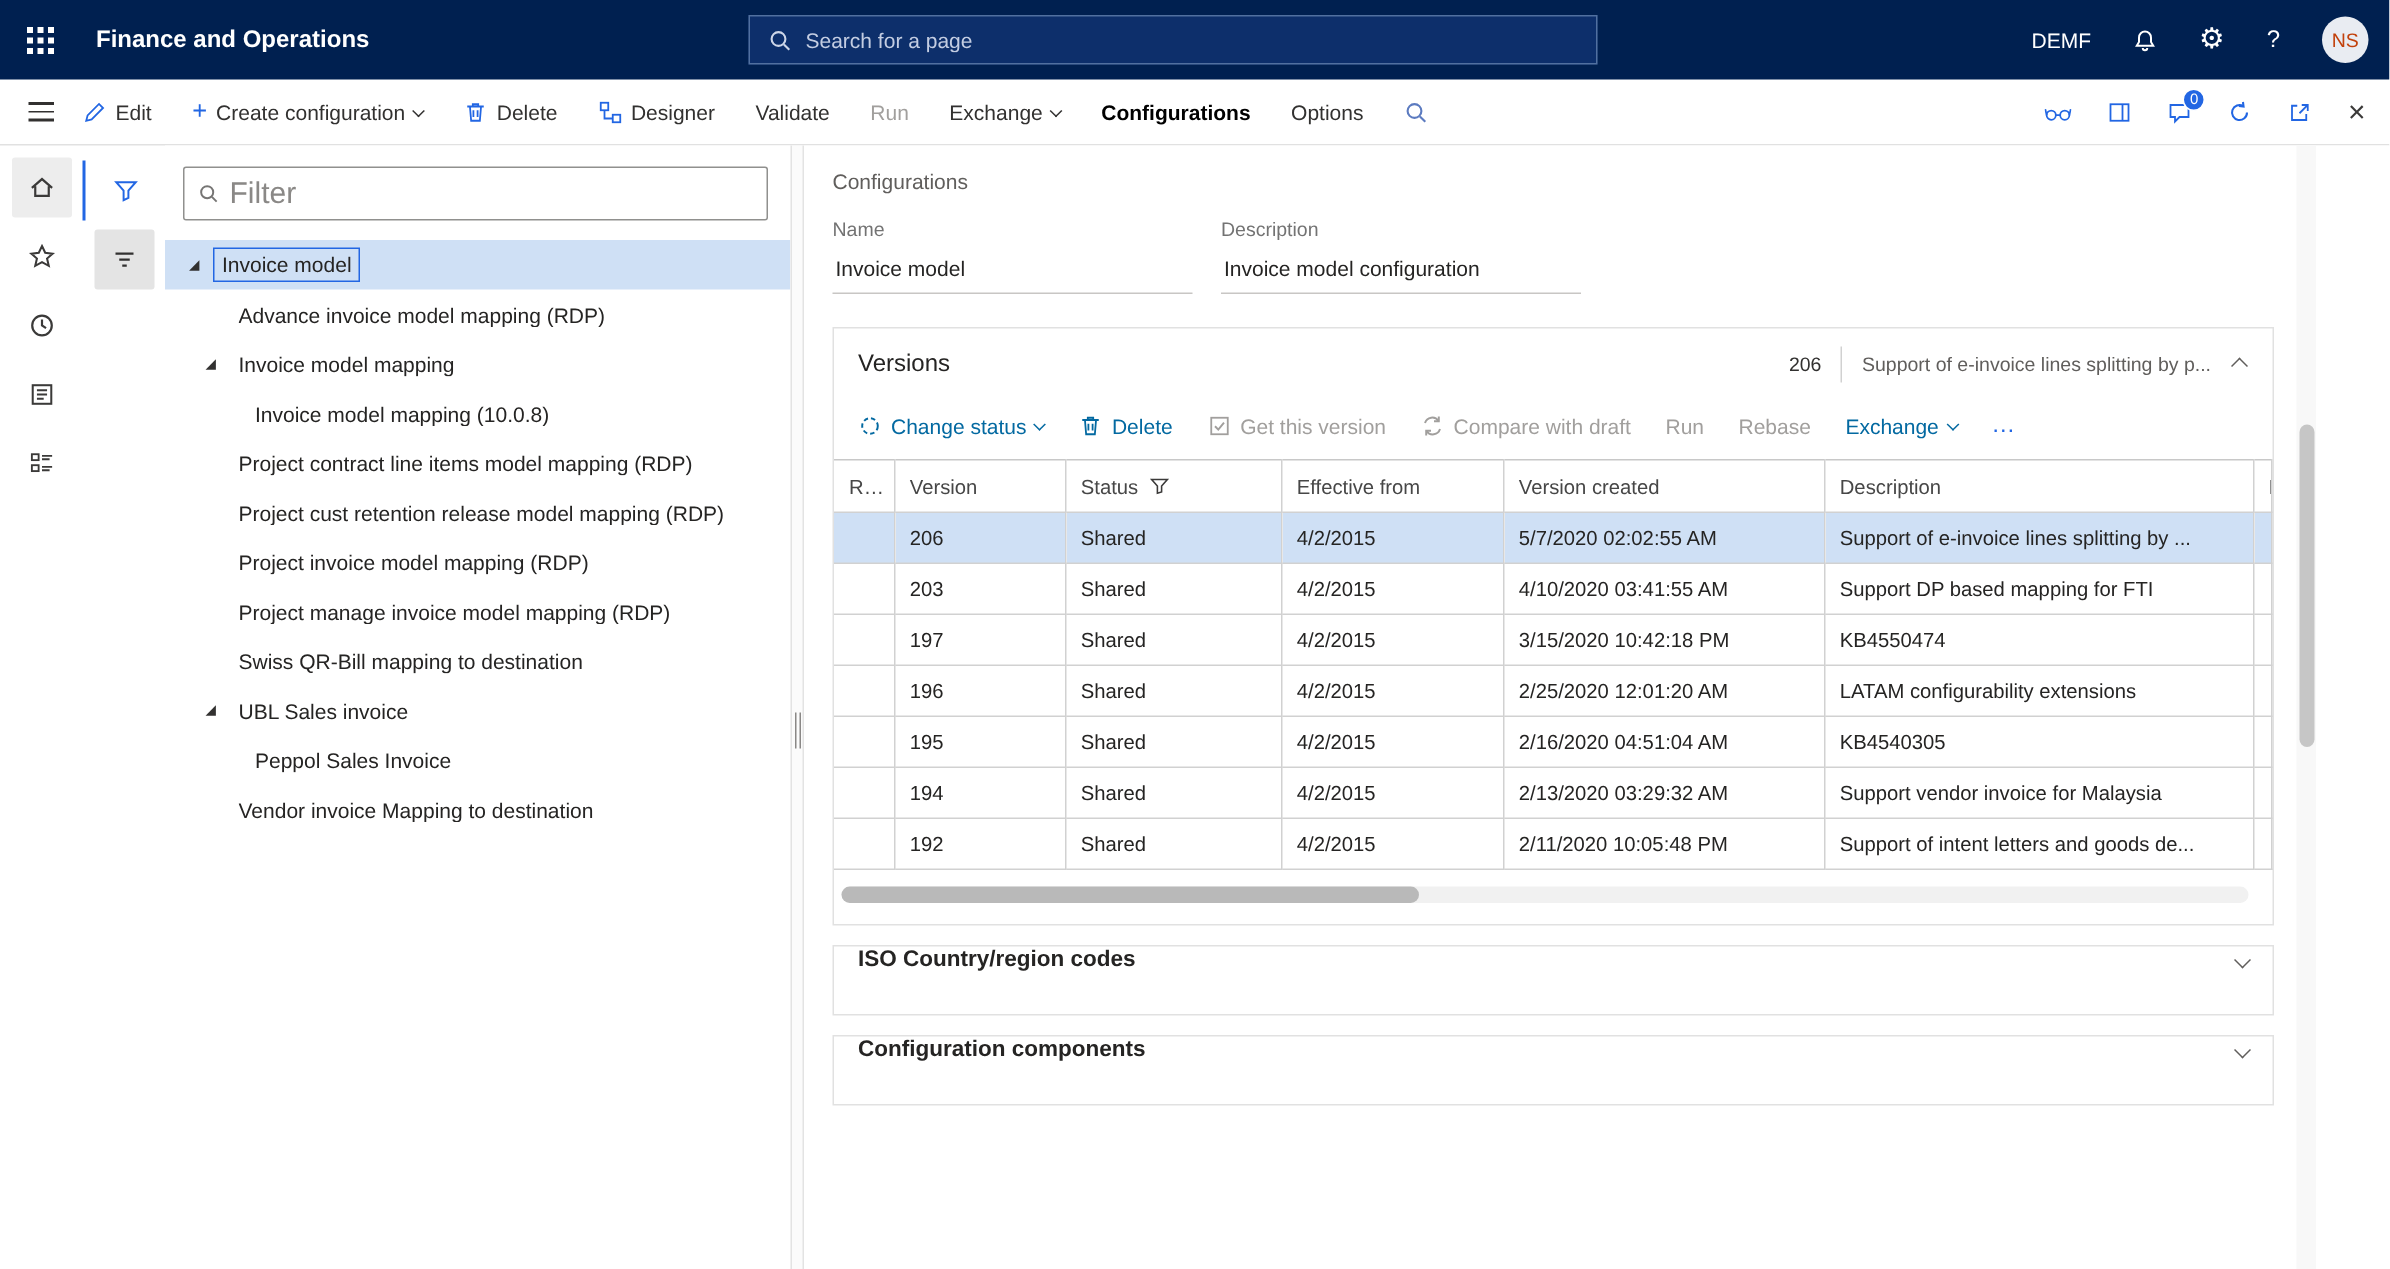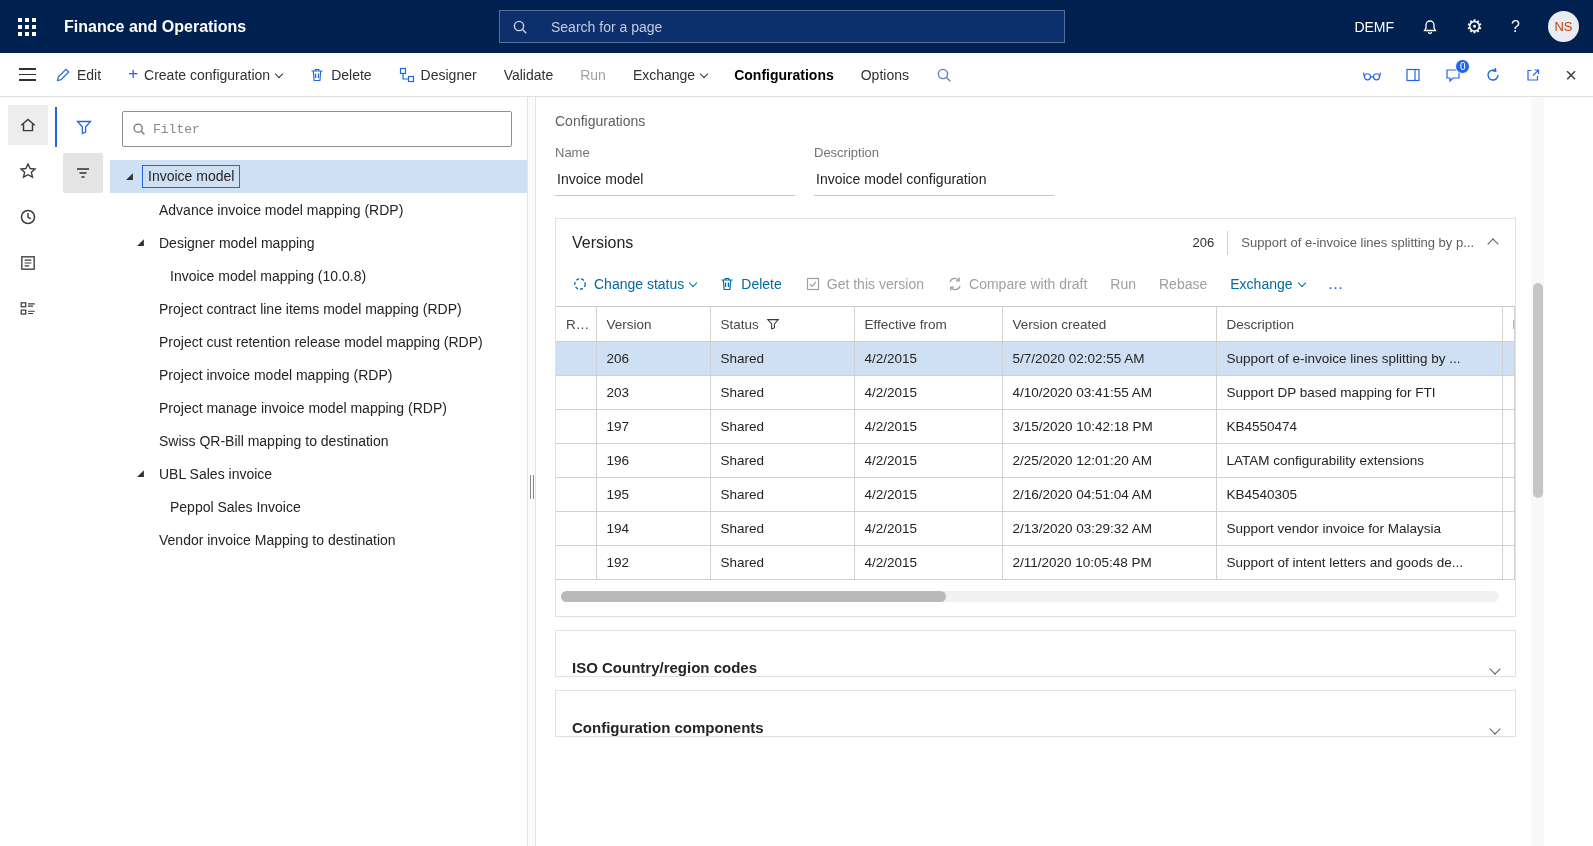--- a/index.html
+++ b/index.html
@@ -12,21 +12,21 @@
   .chev{display:inline-block;width:6px;height:6px;border-right:1.5px solid currentColor;border-bottom:1.5px solid currentColor;transform:rotate(45deg);margin-top:-2px}
   .chev.up{transform:rotate(225deg);margin-top:3px}
   .chev.lg{width:8px;height:8px;border-width:1.6px}
 
   
   .topbar{height:53px;background:#002050;display:flex;align-items:center;color:#fff;position:relative}
   .waffle{width:54px;height:53px;display:flex;align-items:center;justify-content:center;cursor:pointer}
   .waffle-grid{display:grid;grid-template-columns:repeat(3,4px);gap:3px}
   .waffle-grid span{width:4px;height:4px;background:#fff}
   .app-title{font-size:16px;font-weight:700;margin-left:10px;white-space:nowrap}
-  .top-search{position:absolute;left:499px;top:10px;width:566px;height:33px;background:#0d2f6b;border:1px solid #51709f;display:flex;align-items:center;padding:0 12px;gap:23px;color:#cdd6e8}
+  .top-search{position:absolute;left:499px;top:10px;width:566px;height:33px;background:#0d2f6b;border:1px solid #51709f;display:flex;align-items:center;padding:0 12px;gap:9px;color:#cdd6e8}
   .top-search input{background:transparent;border:none;outline:none;color:#fff;font-size:14px;flex:1;font-family:"Liberation Sans",sans-serif}
   .top-search input::placeholder{color:#c3cde2}
   .top-right{margin-left:auto;display:flex;align-items:center}
   .top-btn{height:53px;display:flex;align-items:center;justify-content:center;padding:0 14px;cursor:pointer;font-size:14px;color:#fff}
   .gear-glyph{font-size:19px;line-height:1}
   .help-glyph{font-size:16px}
   .avatar{width:31px;height:31px;border-radius:50%;background:#e9ecf2;color:#c2410c;font-weight:400;font-size:13px;display:flex;align-items:center;justify-content:center}
 
   
   .actionbar{height:44px;border-bottom:1px solid #e1e1e1;display:flex;align-items:center}
@@ -50,21 +50,21 @@
   .rail-btn{width:40px;height:40px;display:flex;align-items:center;justify-content:center;color:#3b3a39;border-radius:2px;cursor:pointer}
   .rail-btn.active{background:#ededed}
   .treerail{width:55px;flex:none;display:flex;flex-direction:column;align-items:center;padding-top:10px;gap:6px;position:relative}
   .treerail .funnel-wrap{width:55px;display:flex;justify-content:center;border-left:2px solid #2266E3}
   .tree-funnel{color:#2266E3}
   .rail-btn.toggled{background:#e4e4e4;color:#323130}
 
   
   .treepanel{width:417px;flex:none;display:flex;flex-direction:column;padding-top:14px;background:#fff}
   .filter-box{margin:0 15px 13px 12px;height:36px;border:1px solid #90908e;border-radius:2px;display:flex;align-items:center;padding:0 9px;gap:7px;color:#767574;background:#fff}
-  .filter-box input{border:none;outline:none;flex:1;font-size:13px;color:#323130;font-family:Liberation Mono, monospace}
+  .filter-box input{border:none;outline:none;flex:1;font-size:20px;color:#323130;font-family:Liberation Sans, sans-serif}
   .filter-box input::placeholder{color:#8a8886}
   .tree{flex:1;overflow:hidden}
   .tree-item{height:33px;display:flex;align-items:center;font-size:14px;cursor:pointer;color:#252423}
   .tree-item .tree-caret{width:22px;font-size:9px;color:#323130;flex:none;line-height:1}
   .tree-item.selected{background:#cfe0f5}
   .tree-item.selected .tree-label{border:1px solid #2266E3;padding:2px 5px 3px;margin-left:-6px}
   .tree-label{white-space:nowrap;overflow:hidden;text-overflow:ellipsis}
 
   .splitter{width:9px;flex:none;border-left:1px solid #e3e3e3;border-right:1px solid #e3e3e3;background:#fbfbfb;cursor:col-resize;position:relative}
   .grip{position:absolute;top:378px;left:2px;width:4px;height:24px;border-left:1.5px solid #8a8886;border-right:1.5px solid #8a8886}
@@ -98,21 +98,21 @@
   .vtable th,.vtable td{border-right:1px solid #d1d1d1;border-bottom:1px solid #d1d1d1;height:34px;padding:0 10px;font-size:13.5px;text-align:left;overflow:hidden;white-space:nowrap;text-overflow:ellipsis;font-weight:400}
   .vtable th{color:#474747}
   .vtable td{color:#252423}
   .vtable tr.selected td{background:#cfe0f5}
   .th-status{display:flex;align-items:center;gap:7px;height:34px}
   .th-funnel{color:#3b3a39}
 
   .hscroll{margin:11px 16px 14px 5px;height:11px;background:#f1f1f1;border-radius:6px;position:relative;cursor:pointer}
   .hscroll .thumb{position:absolute;left:0;top:0;height:11px;width:41%;background:#b9b9b9;border-radius:6px;cursor:grab}
 
-  .collapsed-section{border:1px solid #e1e1e1;height:47px;display:flex;align-items:flex-end;padding:0 16px;margin-bottom:13px;background:#fff;cursor:pointer}
+  .collapsed-section{border:1px solid #e1e1e1;height:47px;display:flex;align-items:flex-start;padding:0 16px;margin-bottom:13px;background:#fff;cursor:pointer}
   .cs-title{font-size:15px;font-weight:700;color:#252423}
   .cs-chev{margin-left:auto;color:#605e5c}
 
   .vscroll{position:absolute;top:0;right:49px;width:13px;height:100%;background:#f8f8f8}
   .vscroll .thumb{position:absolute;top:186px;left:1.5px;width:10px;height:215px;background:#c6c6c6;border-radius:5px;cursor:grab}
 </style>
 </head>
 <body>
 
 <header class="topbar">
@@ -335,21 +335,21 @@
         <div class="tree-item selected" style="padding-left: 16px;">
           <span class="tree-caret">◢</span>
           <span class="tree-label">Invoice model</span>
         </div>
         <div class="tree-item" style="padding-left: 27px;">
           <span class="tree-caret"></span>
           <span class="tree-label">Advance invoice model mapping (RDP)</span>
         </div>
         <div class="tree-item" style="padding-left: 27px;">
           <span class="tree-caret">◢</span>
-          <span class="tree-label">Designer model mapping</span>
+          <span class="tree-label">Invoice model mapping</span>
         </div>
         <div class="tree-item" style="padding-left: 38px;">
           <span class="tree-caret"></span>
           <span class="tree-label">Invoice model mapping (10.0.8)</span>
         </div>
         <div class="tree-item" style="padding-left: 27px;">
           <span class="tree-caret"></span>
           <span class="tree-label">Project contract line items model mapping (RDP)</span>
         </div>
         <div class="tree-item" style="padding-left: 27px;">

